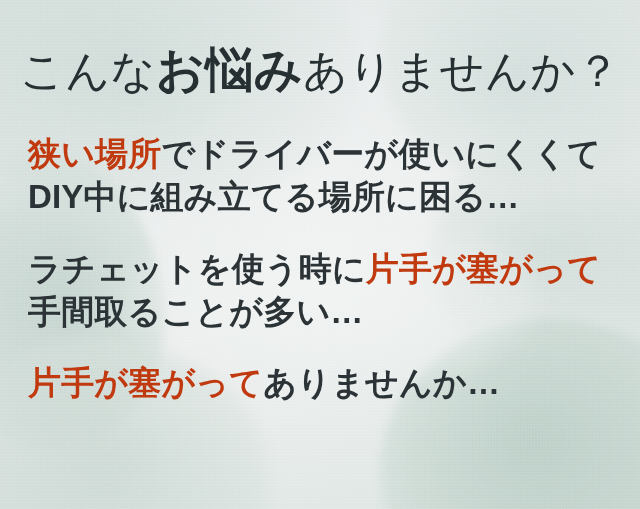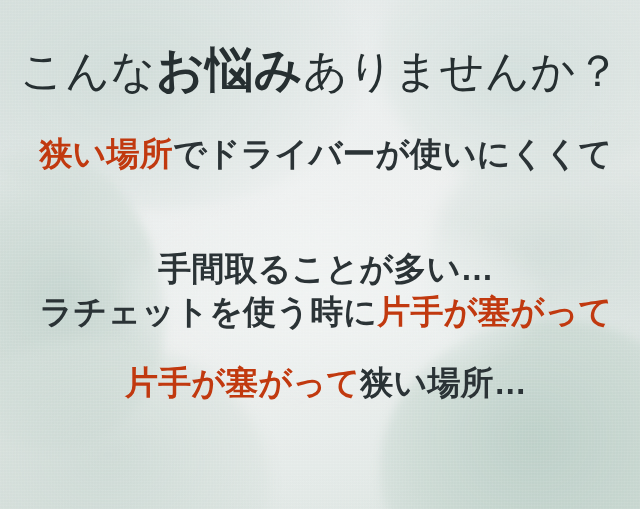--- a/index.html
+++ b/index.html
@@ -114,21 +114,20 @@
     letter-spacing: 0.005em;
   }
 
   .problem-block {
     position: absolute;
     left: 28px;
     right: 16px;
     color: #2b3336;
     line-height: 1.30;
     white-space: nowrap;
-    text-align: center;
   }
   .problem-line {
     font-size: 33px;
     font-weight: 600;
     letter-spacing: 0.005em;
   }
   .accent {
     color: #c1390f;
     font-weight: 800;
   }
@@ -153,25 +152,26 @@
   <div class="bg-layer" id="bg-vignette"></div>
 
   <div id="content">
 
     <div id="headline">
       <span class="h-normal">こんな</span><span class="h-strong">お悩み</span><span class="h-normal">ありませんか？</span>
     </div>
 
     <div class="problem-block" id="block-1">
       <div class="problem-line"><span class="accent">狭い場所</span><span>でドライバーが使いにくくて</span></div>
+      <div class="problem-line">DIY中に組み立てる場所に困る…</div>
     </div>
 
     <div class="problem-block" id="block-2">
+      <div class="problem-line"><span>ラチェットを使う時に</span><span class="accent">片手が塞がって</span></div>
       <div class="problem-line">手間取ることが多い…</div>
-      <div class="problem-line"><span>ラチェットを使う時に</span><span class="accent">片手が塞がって</span></div>
     </div>
 
     <div class="problem-block" id="block-3">
-      <div class="problem-line"><span class="accent">片手が塞がって</span><span>狭い場所…</span></div>
+      <div class="problem-line"><span class="accent">片手が塞がって</span><span>ありませんか…</span></div>
     </div>
 
   </div>
 </div>
 
 </body></html>

